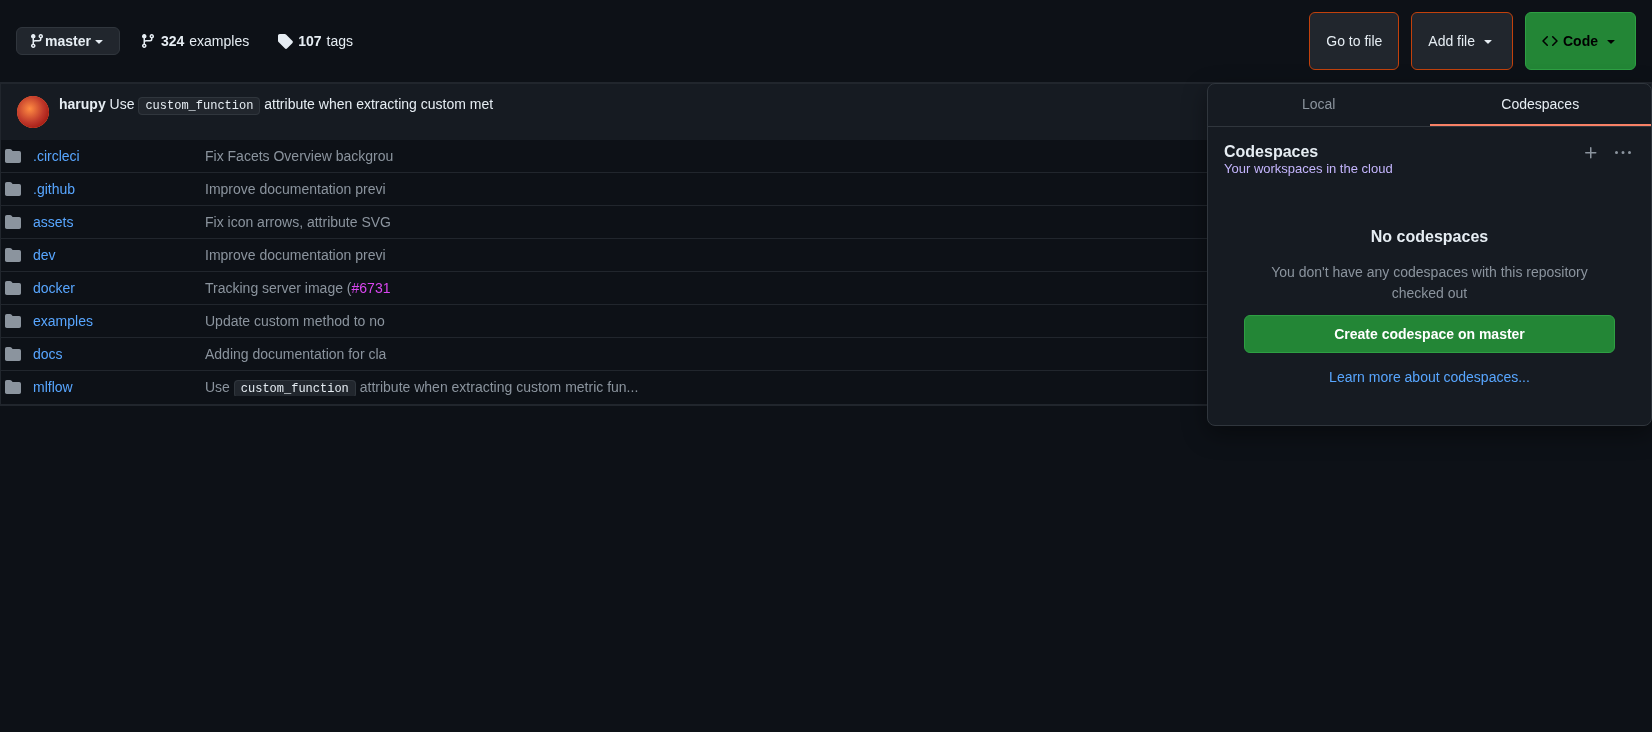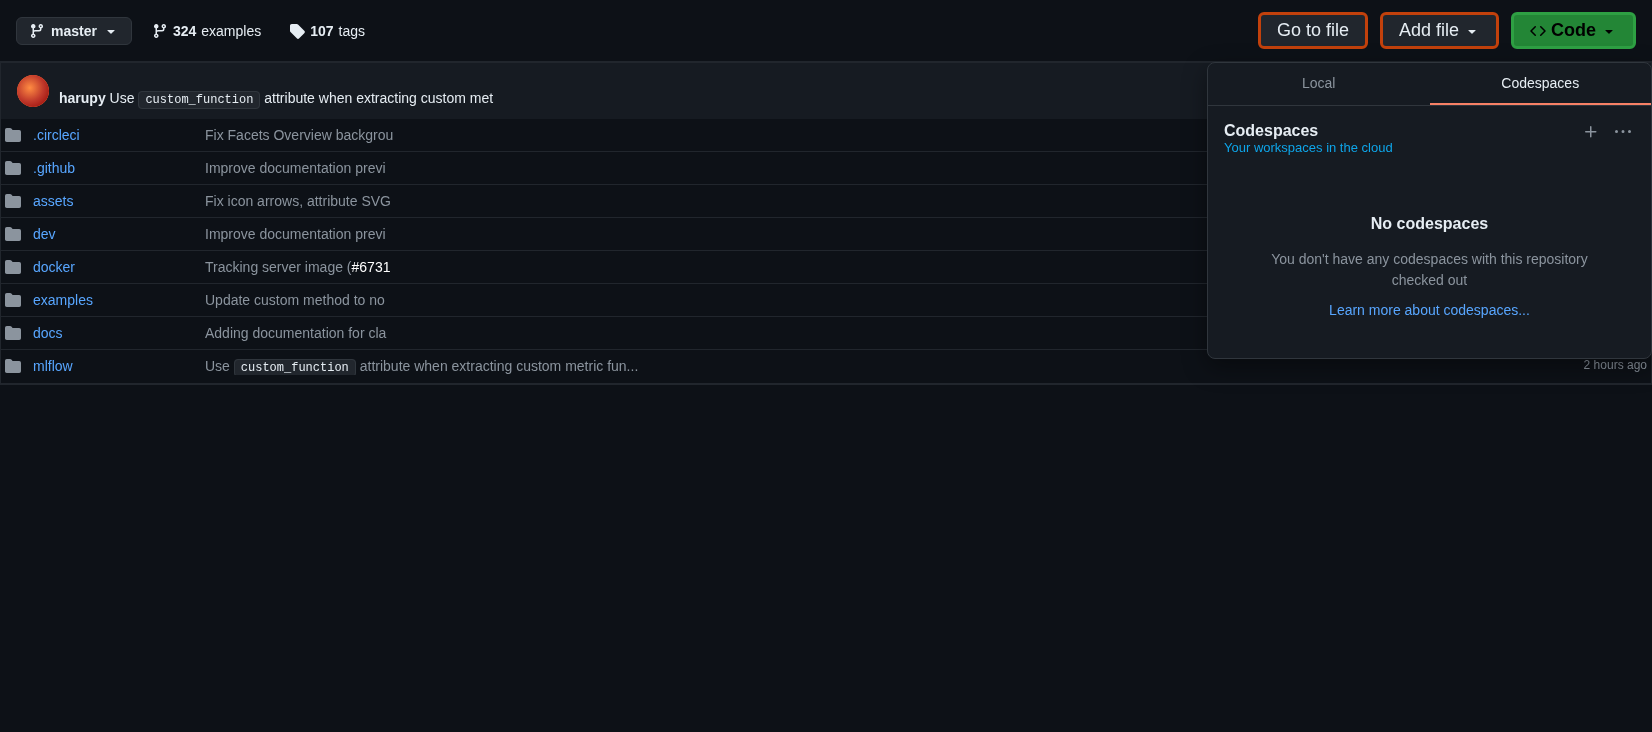--- a/index.html
+++ b/index.html
@@ -19,21 +19,20 @@
       align-items: center;
       padding: 12px 16px;
       gap: 12px;
       background: #0d1117;
       border-bottom: 1px solid #21262d;
     }
 
     .branch-selector {
       display: flex;
       align-items: center;
-      gap: 6px;
       background: #21262d;
       border: 1px solid #30363d;
       border-radius: 6px;
       padding: 5px 12px;
       cursor: pointer;
       color: #e6edf3;
       font-weight: 600;
       font-size: 14px;
     }
 
@@ -51,25 +50,25 @@
     .branches-link .count, .tags-link .count {
       font-weight: 700;
     }
 
     .toolbar-spacer { flex: 1; }
 
     .btn {
       display: flex;
       align-items: center;
       gap: 5px;
-      padding: 5px 16px;
+      padding: 20px 16px;
       border-radius: 6px;
-      border: 3px solid #c2410c;
-      cursor: pointer;
-      font-size: 18px;
+      border: 1px solid #c2410c;
+      cursor: pointer;
+      font-size: 14px;
       font-weight: 500;
       background: #21262d;
       color: #e6edf3;
     }
 
     .btn-green {
       background: #238636;
       border-color: #2ea043;
       color: #000000;
       font-weight: 600;
@@ -83,21 +82,21 @@
 
     
     .file-browser {
       flex: 1;
       background: #0d1117;
     }
 
     
     .commit-header {
       display: flex;
-      align-items: flex-end;
+      align-items: flex-start;
       gap: 10px;
       padding: 12px 16px;
       background: #161b22;
       border: 1px solid #21262d;
       border-bottom: none;
     }
 
     .avatar {
       width: 32px;
       height: 32px;
@@ -167,21 +166,21 @@
 
     .file-commit {
       color: #8b949e;
       flex: 1;
       font-size: 14px;
       white-space: nowrap;
       overflow: hidden;
       text-overflow: ellipsis;
     }
 
-    .link-blue { color: #ffffff; }
+    .link-blue { color: #d946ef; }
 
     
     .dropdown-panel {
       position: absolute;
       top: 0;
       right: 0;
       width: 445px;
       background: #161b22;
       border: 1px solid #30363d;
       border-radius: 8px;
@@ -220,23 +219,23 @@
       margin-bottom: 4px;
     }
 
     .panel-section-title {
       font-size: 16px;
       font-weight: 600;
       color: #e6edf3;
     }
 
     .panel-section-subtitle {
-      color: #0ea5e9;
+      color: #c4b5fd;
       font-size: 13px;
-      margin-bottom: 24px;
+      margin-bottom: 16px;
     }
 
     .panel-actions {
       display: flex;
       align-items: center;
       gap: 8px;
     }
 
     .icon-btn {
       background: none;
@@ -466,20 +465,23 @@
             <svg width="16" height="16" viewBox="0 0 16 16" fill="currentColor">
                 <path d="M8 9a1.5 1.5 0 100-3 1.5 1.5 0 000 3zM1.5 9a1.5 1.5 0 100-3 1.5 1.5 0 000 3zm13 0a1.5 1.5 0 100-3 1.5 1.5 0 000 3z"></path>
               </svg>
           </button>
         </div>
       </div>
 
       <div class="no-codespaces-section">
         <div class="no-codespaces-title">No codespaces</div>
         <div class="no-codespaces-text">You don't have any codespaces with this repository checked out</div>
+        <button class="btn-create-codespace">
+          <span>Create codespace on master</span>
+        </button>
         <a class="learn-more-link">
           <span>Learn more about codespaces...</span>
         </a>
       </div>
 
     </div>
   </div>
 
 </div>
 

